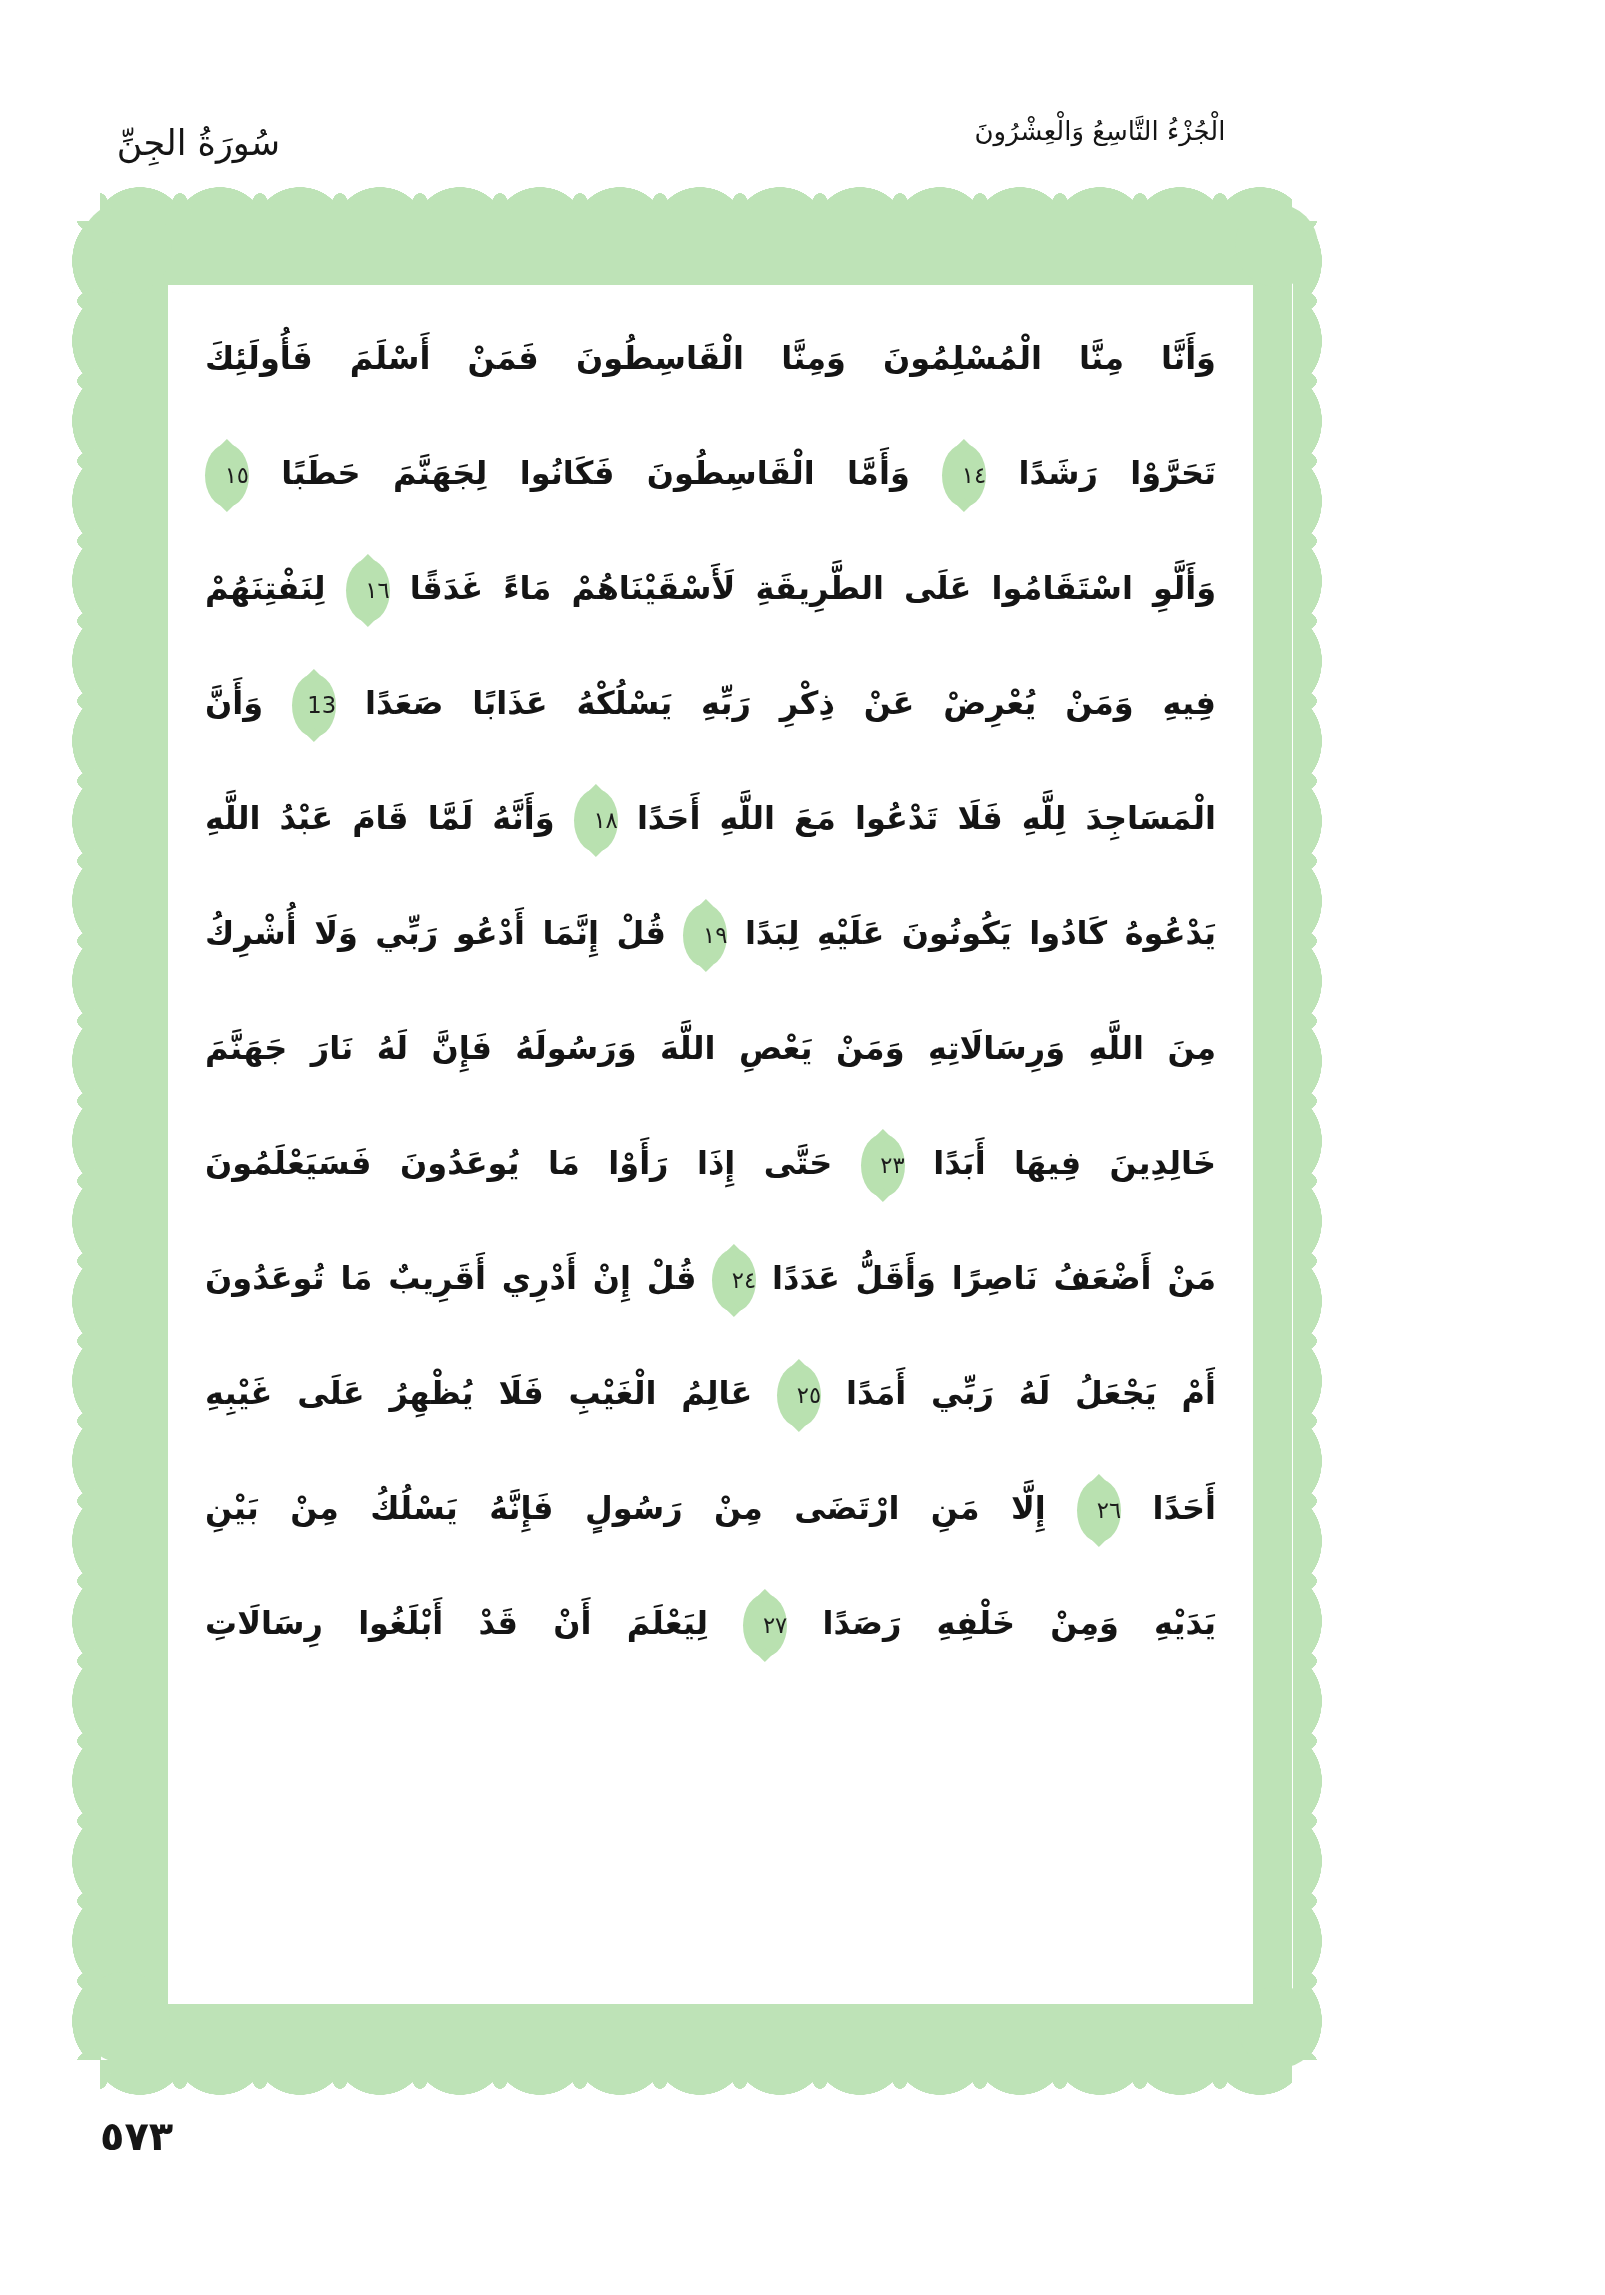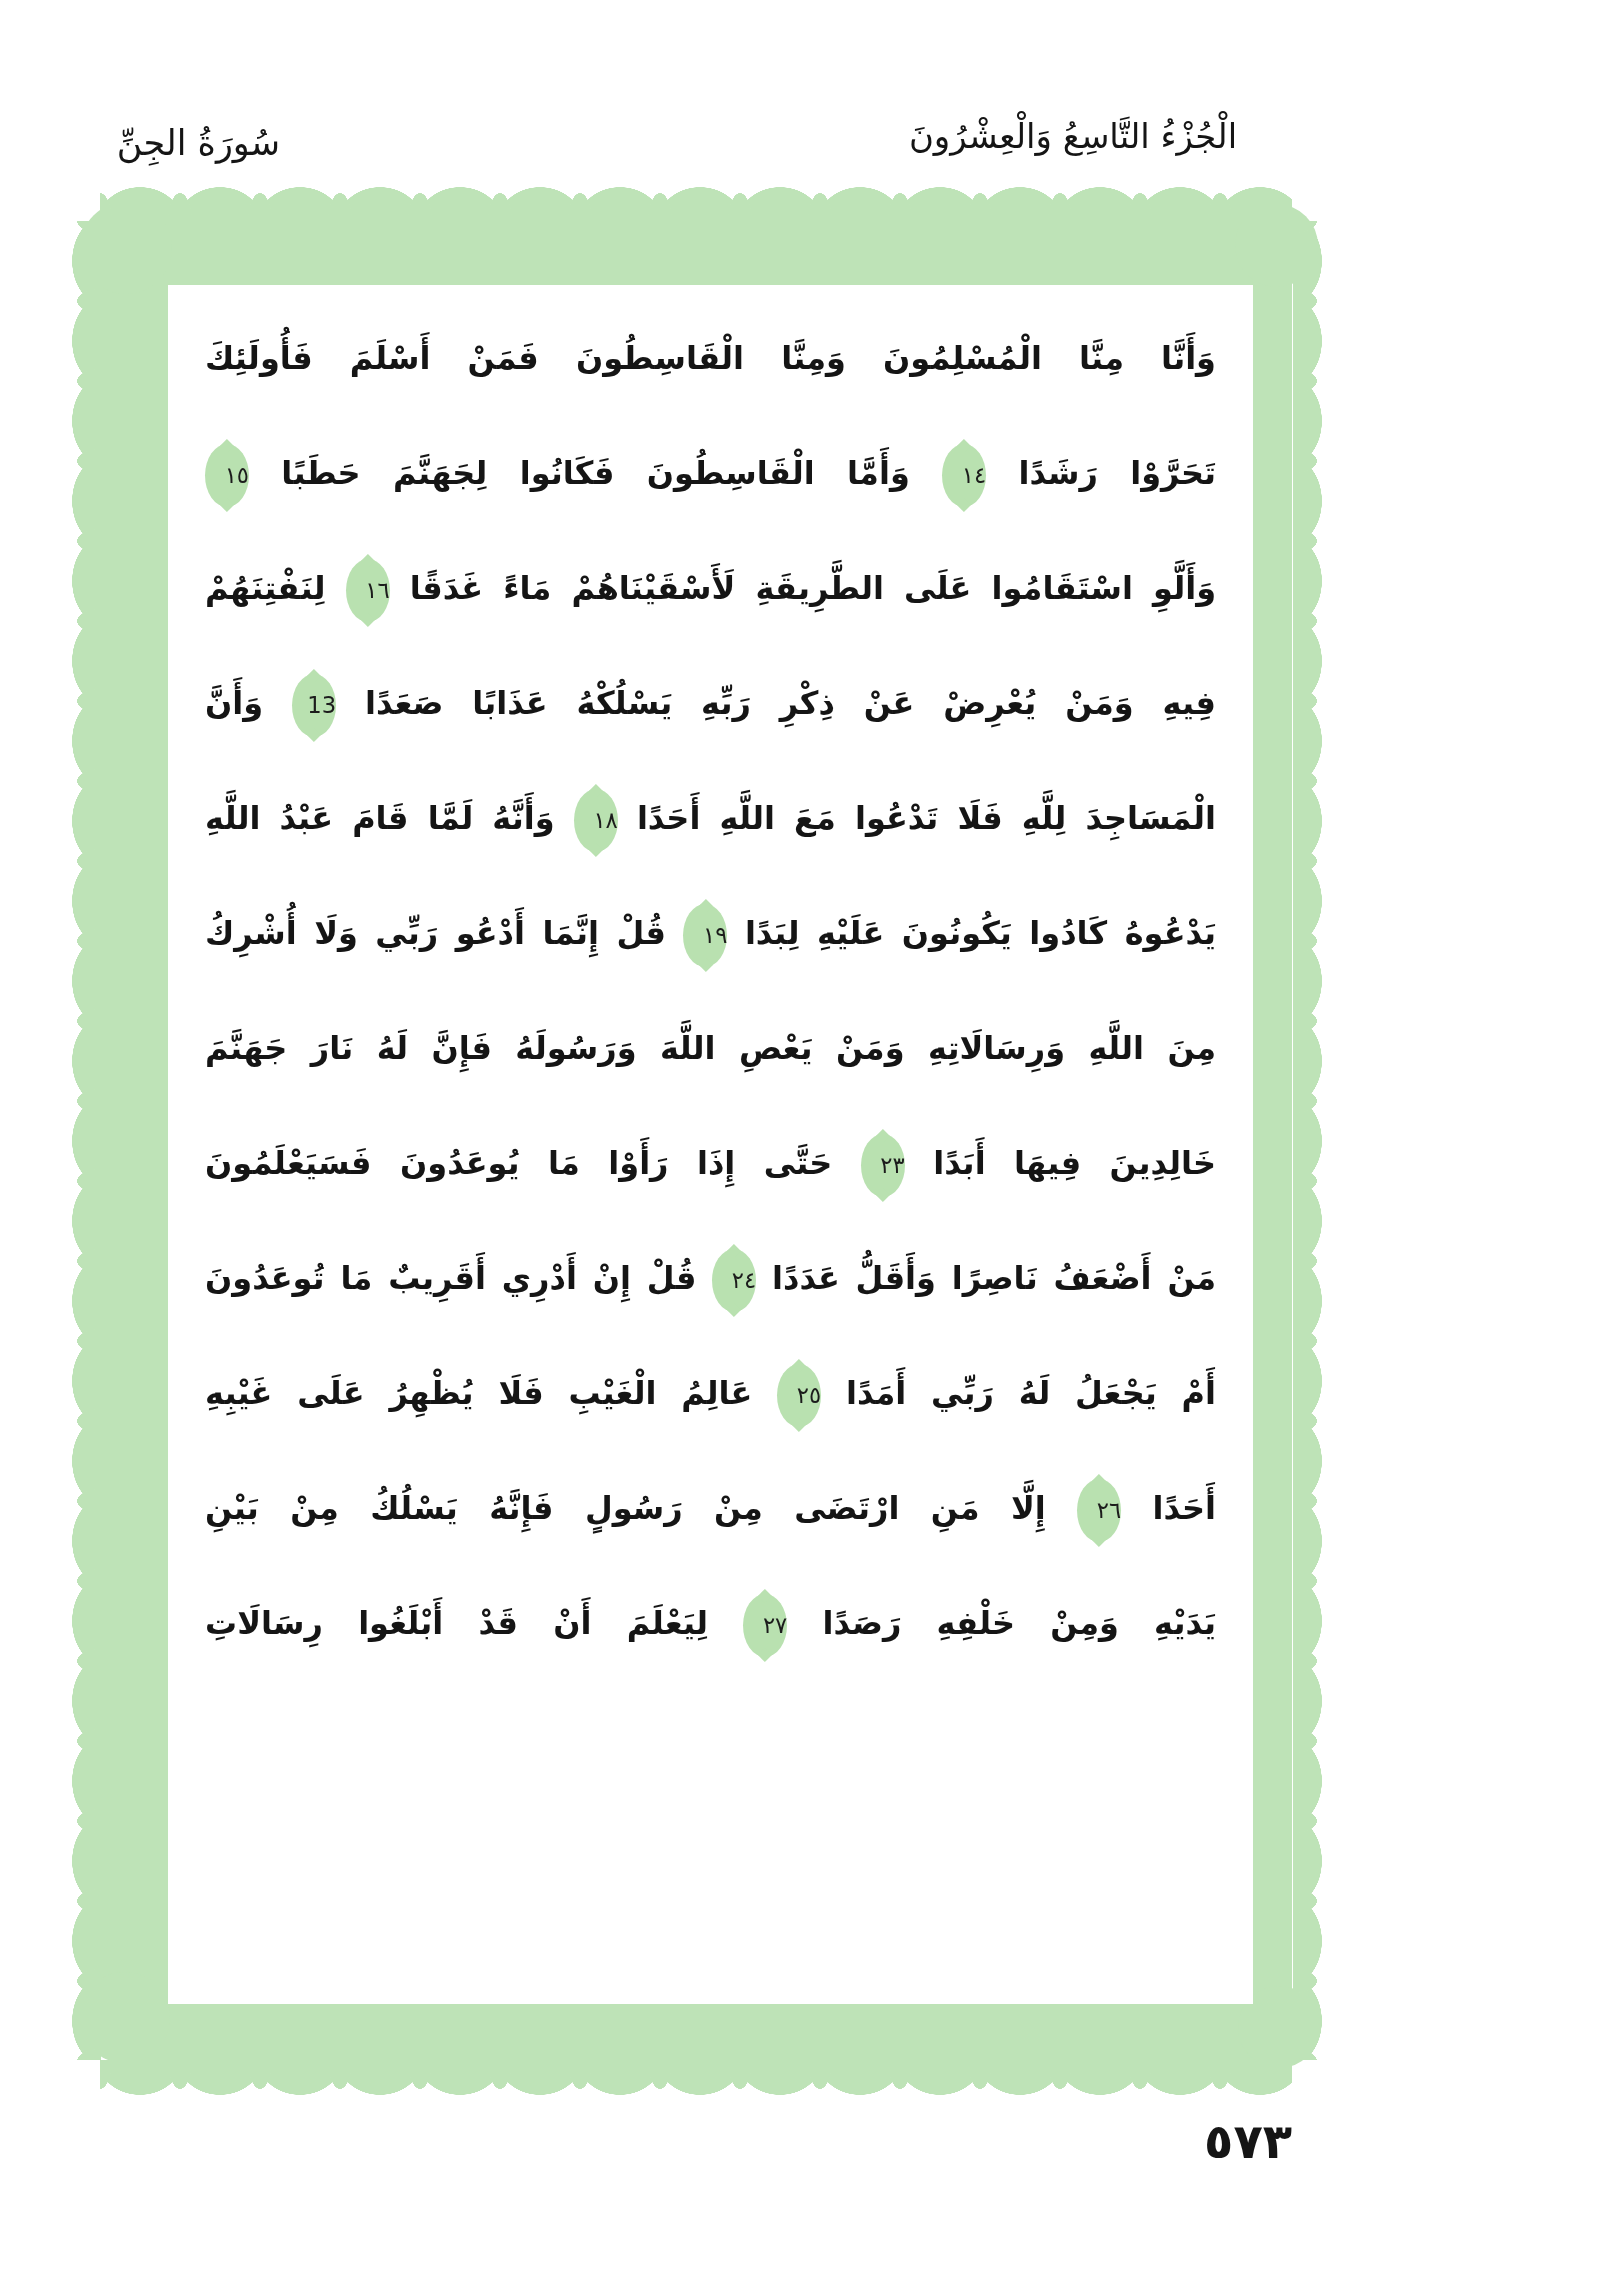--- a/index.html
+++ b/index.html
@@ -14,21 +14,21 @@
     font-family:"DejaVu Sans", sans-serif;color:var(--ink);
   }
   .page{position:absolute;inset:0;background:var(--paper);}
 
   
   .hdr{
     position:absolute;direction:rtl;text-align:center;font-weight:400;
     color:var(--ink);line-height:1.25;white-space:nowrap;
   }
   .surah-title{left:89px;top:122px;width:219px;font-size:35px;}
-  .juz-title{left:884px;top:115px;width:378px;font-size:34px;}
+  .juz-title{left:911px;top:115px;width:378px;font-size:26px;}
 
   
   .band{
     position:absolute;left:100px;top:221px;width:1192px;height:1839px;
     background:var(--green);border-radius:10.6px;
   }
   .corner{position:absolute;background:var(--green);border-radius:50%;}
   .corner.tl{left:80px;top:202px;width:92px;height:92px;}
   .corner.tr{left:1235px;top:204px;width:83px;height:83px;}
   .corner.bl{left:79px;top:1972px;width:91px;height:91px;}
@@ -90,21 +90,21 @@
   .ayah-marker::before,.ayah-marker::after{
     content:"";position:absolute;left:50%;width:9.8px;height:9.8px;margin-left:-4.9px;
     background:var(--marker-green);transform:rotate(45deg);
   }
   .ayah-marker::before{top:-3px;}
   .ayah-marker::after{bottom:-3px;}
 
   
   .page-number{
     position:absolute;left:100px;top:2113px;width:1192px;
-    text-align:right;font-size:48px;font-weight:700;color:var(--ink);
+    text-align:left;font-size:40px;font-weight:700;color:var(--ink);
     direction:rtl;
   }
 </style>
 </head>
 <body>
 
 <div class="page">
 
   <div class="hdr surah-title">سُورَةُ الجِنِّ</div>
   <div class="hdr juz-title">الْجُزْءُ التَّاسِعُ وَالْعِشْرُونَ</div>

